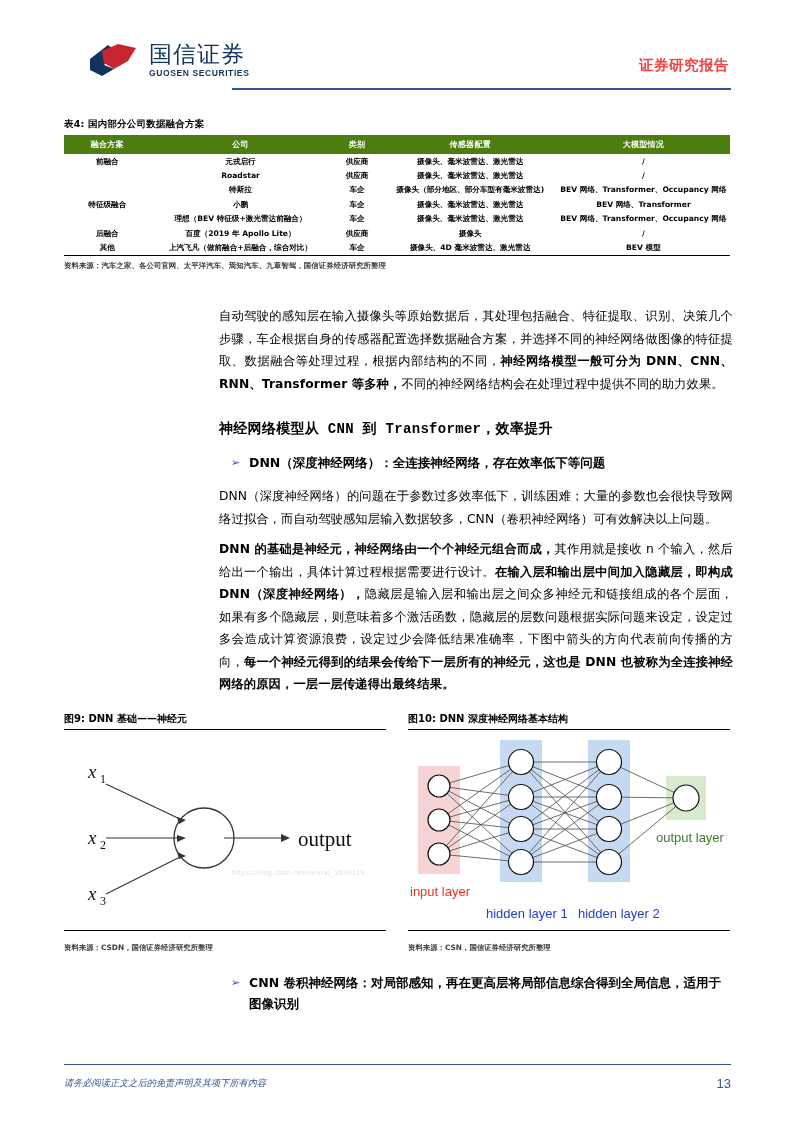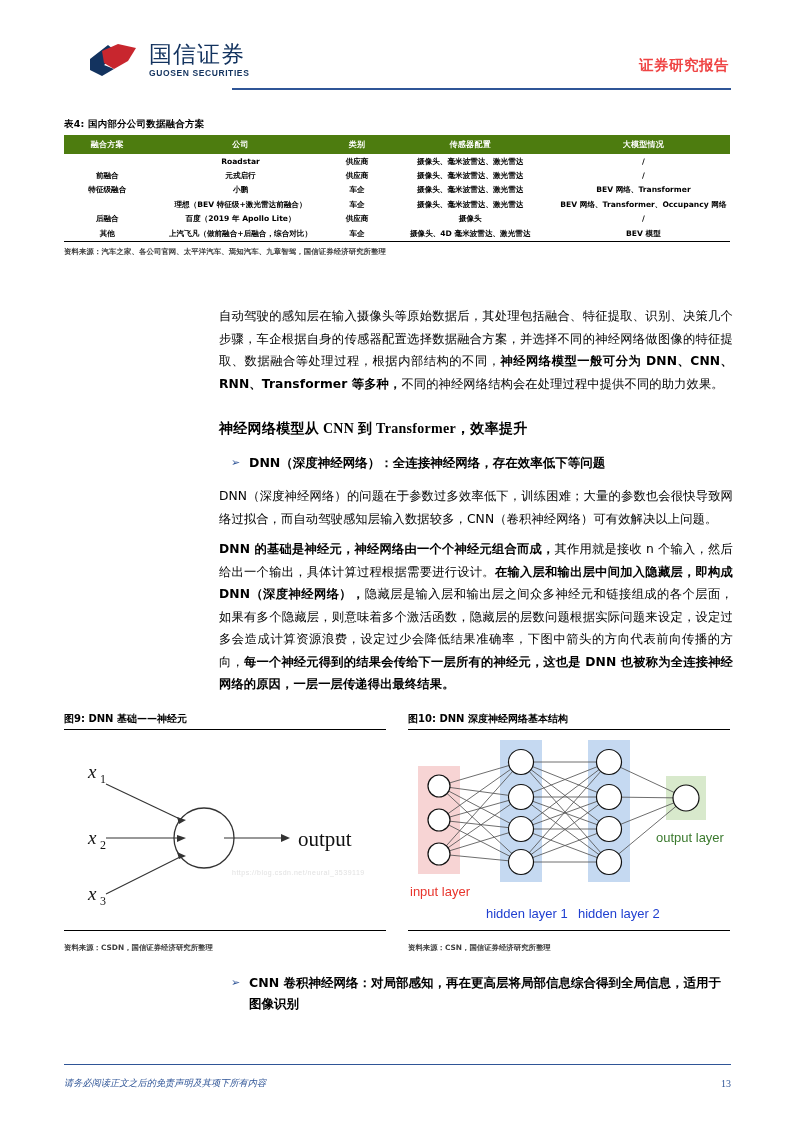--- a/index.html
+++ b/index.html
@@ -148,21 +148,21 @@
     font-family: "DejaVu Sans", sans-serif;
     font-size: 12.3px;
     line-height: 22.5px;
     color: #000000;
     margin: 0 0 8px 0;
     text-align: justify;
     letter-spacing: 0.1px;
   }
   .b { font-weight: bold; }
   h3.section-head {
-    font-family: Liberation Serif, serif;
+    font-family: Liberation Mono, monospace;
     font-size: 14px;
     font-weight: bold;
     color: #000000;
     margin: 0 0 14px 0;
     letter-spacing: 0.3px;
   }
   .bullet-row {
     display: flex;
     align-items: flex-start;
     margin: 0 0 12px 0;
@@ -237,22 +237,22 @@
     justify-content: space-between;
     align-items: center;
   }
   .footer-note {
     font-family: "DejaVu Sans", sans-serif;
     font-size: 9.2px;
     font-style: italic;
     color: #2f5597;
   }
   .footer-page {
-    font-family: Liberation Serif, serif;
-    font-size: 10px;
+    font-family: Liberation Sans, sans-serif;
+    font-size: 13px;
     color: #2f5597;
   }
 
   .wm {
     position: absolute;
     left: 168px;
     top: 135px;
     font-family: "Liberation Sans", sans-serif;
     font-size: 7px;
     color: #e2e2e2;
@@ -288,32 +288,39 @@
         <tr>
           <th>融合方案</th>
           <th>公司</th>
           <th>类别</th>
           <th>传感器配置</th>
           <th>大模型情况</th>
         </tr>
       </thead>
       <tbody>
         <tr>
+          <td class="col-scheme">前融合</td>
+          <td class="col-company">元戎启行</td>
+          <td class="col-type">供应商</td>
+          <td class="col-sensor">摄像头、毫米波雷达、激光雷达</td>
+          <td class="col-model">/</td>
+        </tr>
+        <tr>
           <td class="col-scheme"></td>
           <td class="col-company">Roadstar</td>
           <td class="col-type">供应商</td>
           <td class="col-sensor">摄像头、毫米波雷达、激光雷达</td>
           <td class="col-model">/</td>
         </tr>
         <tr>
-          <td class="col-scheme">前融合</td>
-          <td class="col-company">元戎启行</td>
-          <td class="col-type">供应商</td>
-          <td class="col-sensor">摄像头、毫米波雷达、激光雷达</td>
-          <td class="col-model">/</td>
+          <td class="col-scheme"></td>
+          <td class="col-company">特斯拉</td>
+          <td class="col-type">车企</td>
+          <td class="col-sensor">摄像头（部分地区、部分车型有毫米波雷达)</td>
+          <td class="col-model">BEV 网络、Transformer、Occupancy 网络</td>
         </tr>
         <tr>
           <td class="col-scheme">特征级融合</td>
           <td class="col-company">小鹏</td>
           <td class="col-type">车企</td>
           <td class="col-sensor">摄像头、毫米波雷达、激光雷达</td>
           <td class="col-model">BEV 网络、Transformer</td>
         </tr>
         <tr>
           <td class="col-scheme"></td>

